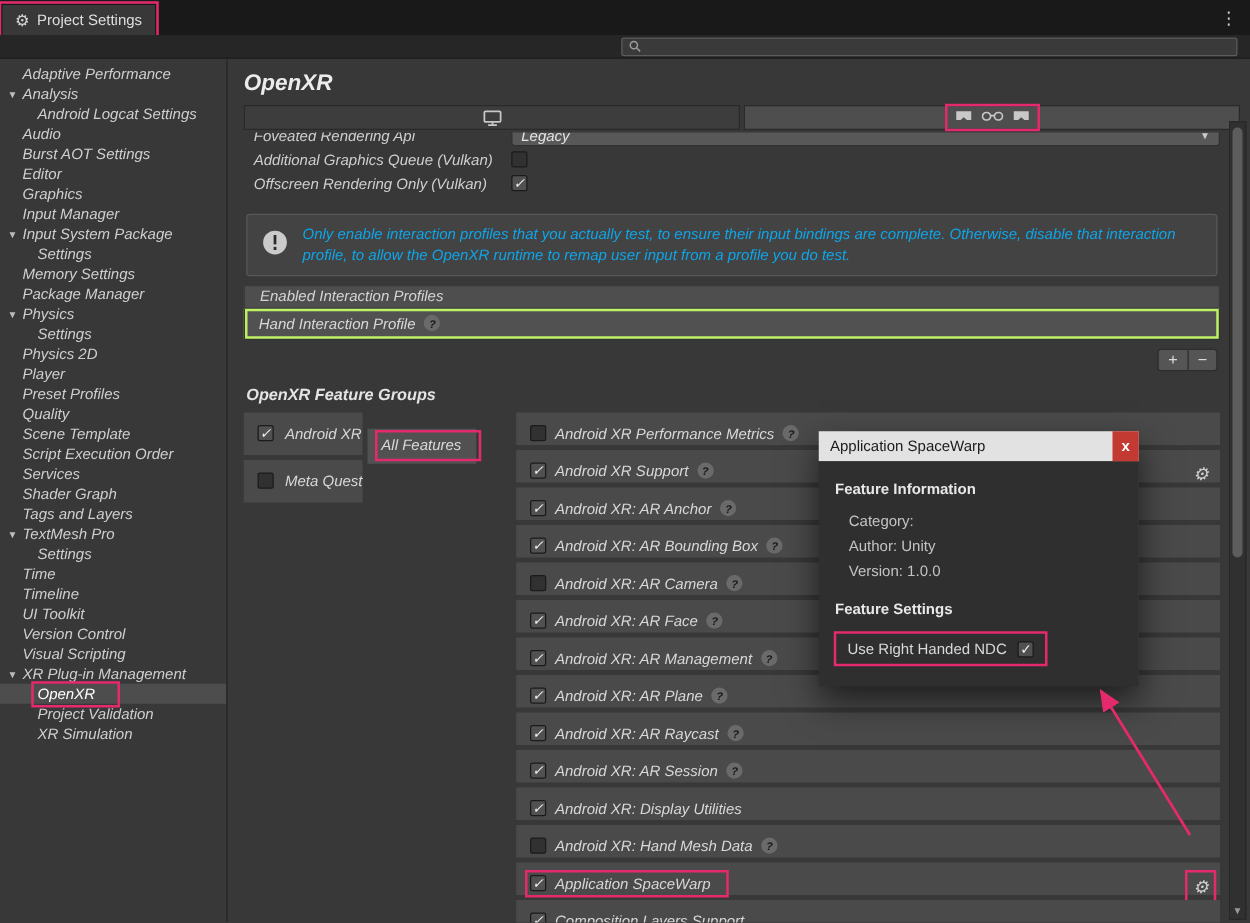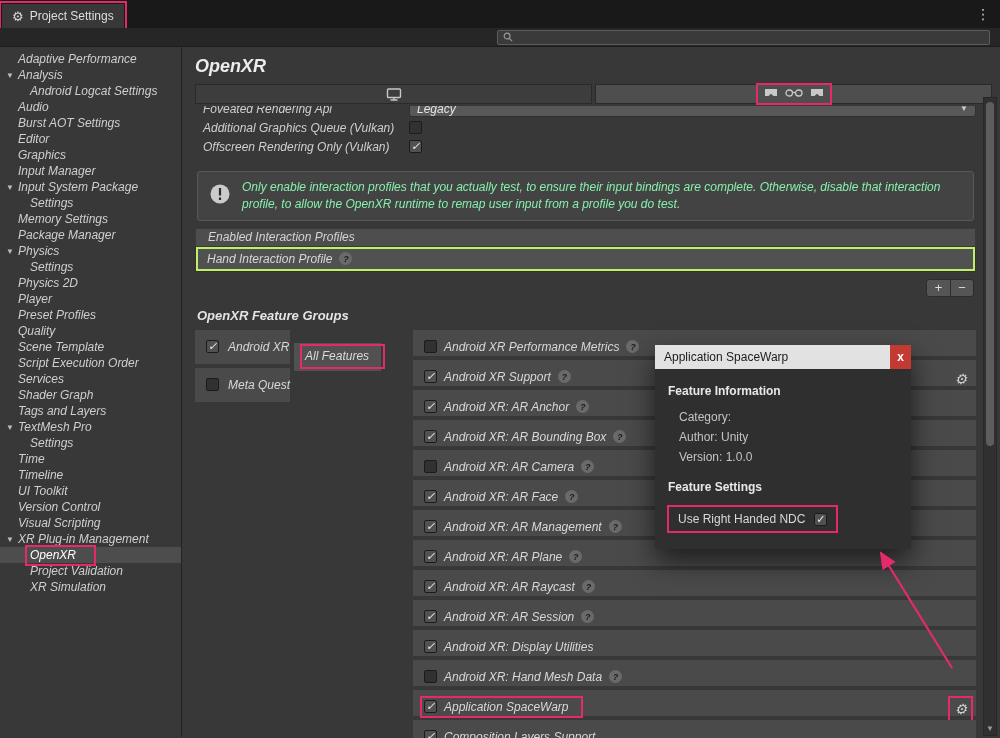--- a/index.html
+++ b/index.html
@@ -51,21 +51,21 @@
   .set-row.clipped{margin-top:-7px;}
   .set-label{width:214px;padding-left:8px;color:#cfcfcf;flex-shrink:0;}
   .dropdown{flex:1;height:17px;background:#585858;border:1px solid #303030;border-radius:3px;display:flex;align-items:center;padding:0 7px;color:#e4e4e4;}
   .dd-caret{margin-left:auto;font-size:8px;color:#cccccc;}
 
   .checkbox{width:13px;height:13px;background:#313131;border:1px solid #1b1b1b;border-radius:2px;display:inline-flex;align-items:center;justify-content:center;color:transparent;font-size:11px;flex-shrink:0;}
   .checkbox.checked{background:#515151;color:#efefef;}
   .checkbox.checked::after{content:"✓";}
 
   .infobox{margin:13px 2px 0 2px;background:#434343;border:1px solid #585858;border-radius:3px;display:flex;align-items:center;gap:11px;padding:7px 11px;}
-  .info-text{color:#86efac;line-height:1.4;}
+  .info-text{color:#0ea5e9;line-height:1.4;}
 
   .eip-header{margin-top:7px;height:19px;background:#4e4e4e;border:1px solid #3a3a3a;display:flex;align-items:center;padding-left:12px;color:#d4d4d4;}
   .eip-body{background:#bef264;border:1px solid #333333;border-top:none;padding:2px;}
   .eip-row{height:20px;background:#515151;display:flex;align-items:center;gap:7px;padding-left:9px;color:#d8d8d8;}
 
   .pm-wrap{display:flex;justify-content:flex-end;margin:7px 2px 0 0;}
   .plusminus{width:48px;height:18px;background:#555555;border:1px solid #2d2d2d;border-radius:3px;display:flex;}
   .pm-btn{flex:1;display:flex;align-items:center;justify-content:center;color:#dddddd;font-size:13px;}
   .pm-btn.add{border-right:1px solid #2d2d2d;}
 

